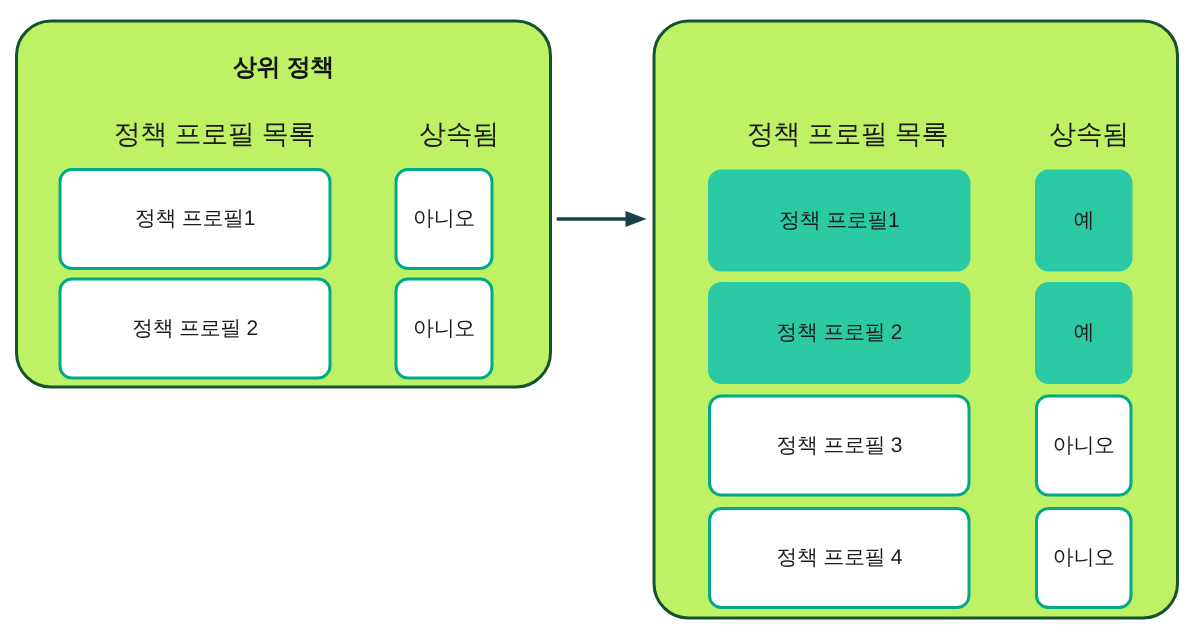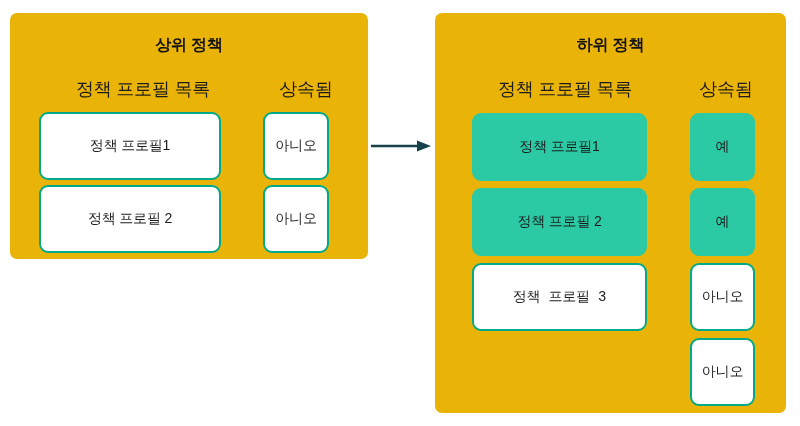--- a/index.html
+++ b/index.html
@@ -14,23 +14,23 @@
     overflow: hidden;
     font-family: "Liberation Sans", "DejaVu Sans", sans-serif;
     color: #1b1b1b;
     -webkit-font-smoothing: antialiased;
   }
 
   
   .panel {
     position: absolute;
     box-sizing: border-box;
-    border: 2px solid #eab308;
-    border-radius: 7px;
-    background: #eab308;
+    border: 2px solid #14532d;
+    border-radius: 24px;
+    background: #bef264;
   }
   #panel-parent {
     left: 10px;
     top: 13px;
     width: 358px;
     height: 246px;
   }
   #panel-child {
     left: 435px;
     top: 13px;
@@ -136,38 +136,38 @@
 
 </div>
 
 <svg id="connector" viewBox="0 0 62 16">
   <line x1="0" y1="8" x2="48" y2="8" stroke="#17414a" stroke-width="2.4"></line>
   <polygon points="46,2.6 60,8 46,13.4" fill="#17414a"></polygon>
 </svg>
 
 <div class="panel" id="panel-child">
 
-  <div class="panel-title">하위 정책</div>
 
   <div class="col-head" id="child-head-profiles">정책 프로필 목록</div>
 
   <div class="col-head" id="child-head-inherit">상속됨</div>
 
   <div class="row" style="top:98px;">
     <div class="chip profile filled">정책 프로필1</div>
     <div class="chip inherit filled">예</div>
   </div>
 
   <div class="row" style="top:173px;">
     <div class="chip profile filled">정책 프로필 2</div>
     <div class="chip inherit filled">예</div>
   </div>
 
-  <div class="row" style="top:248px;font-family:Liberation Mono, monospace;">
+  <div class="row" style="top:248px;">
     <div class="chip profile">정책 프로필 3</div>
     <div class="chip inherit">아니오</div>
   </div>
 
   <div class="row" style="top:323px;">
+    <div class="chip profile">정책 프로필 4</div>
     <div class="chip inherit">아니오</div>
   </div>
 
 </div>
 
 </body></html>

